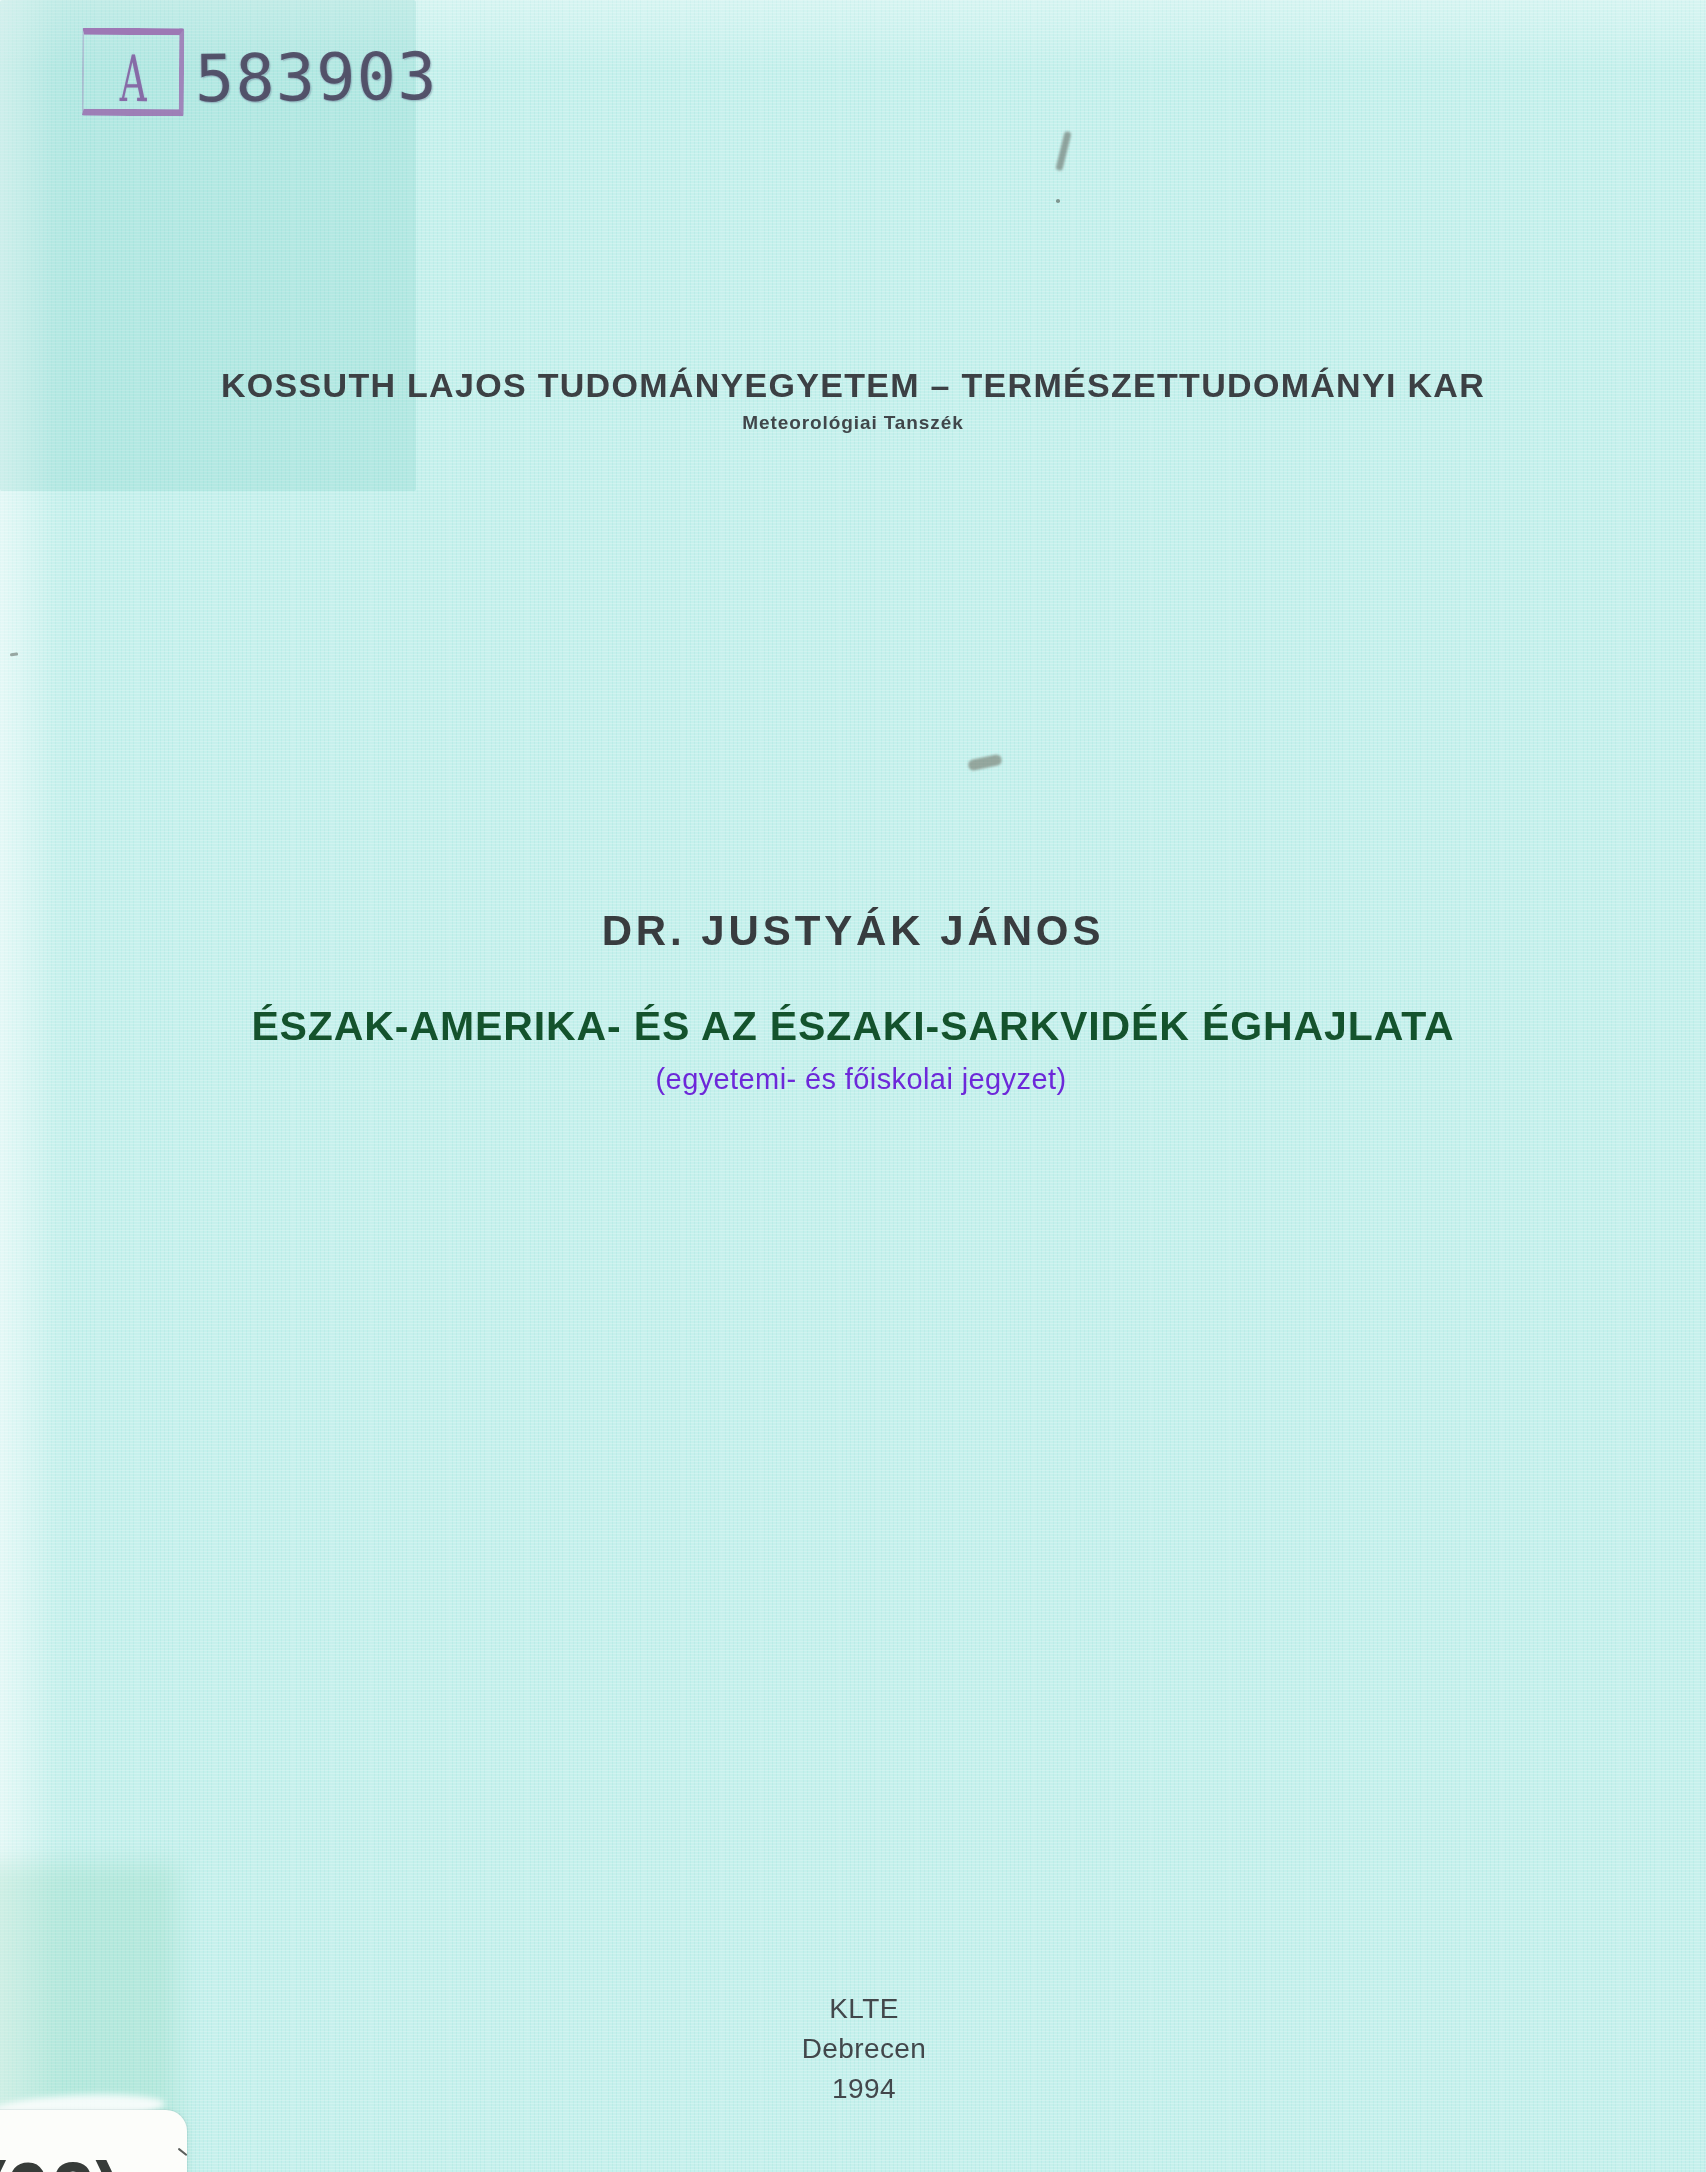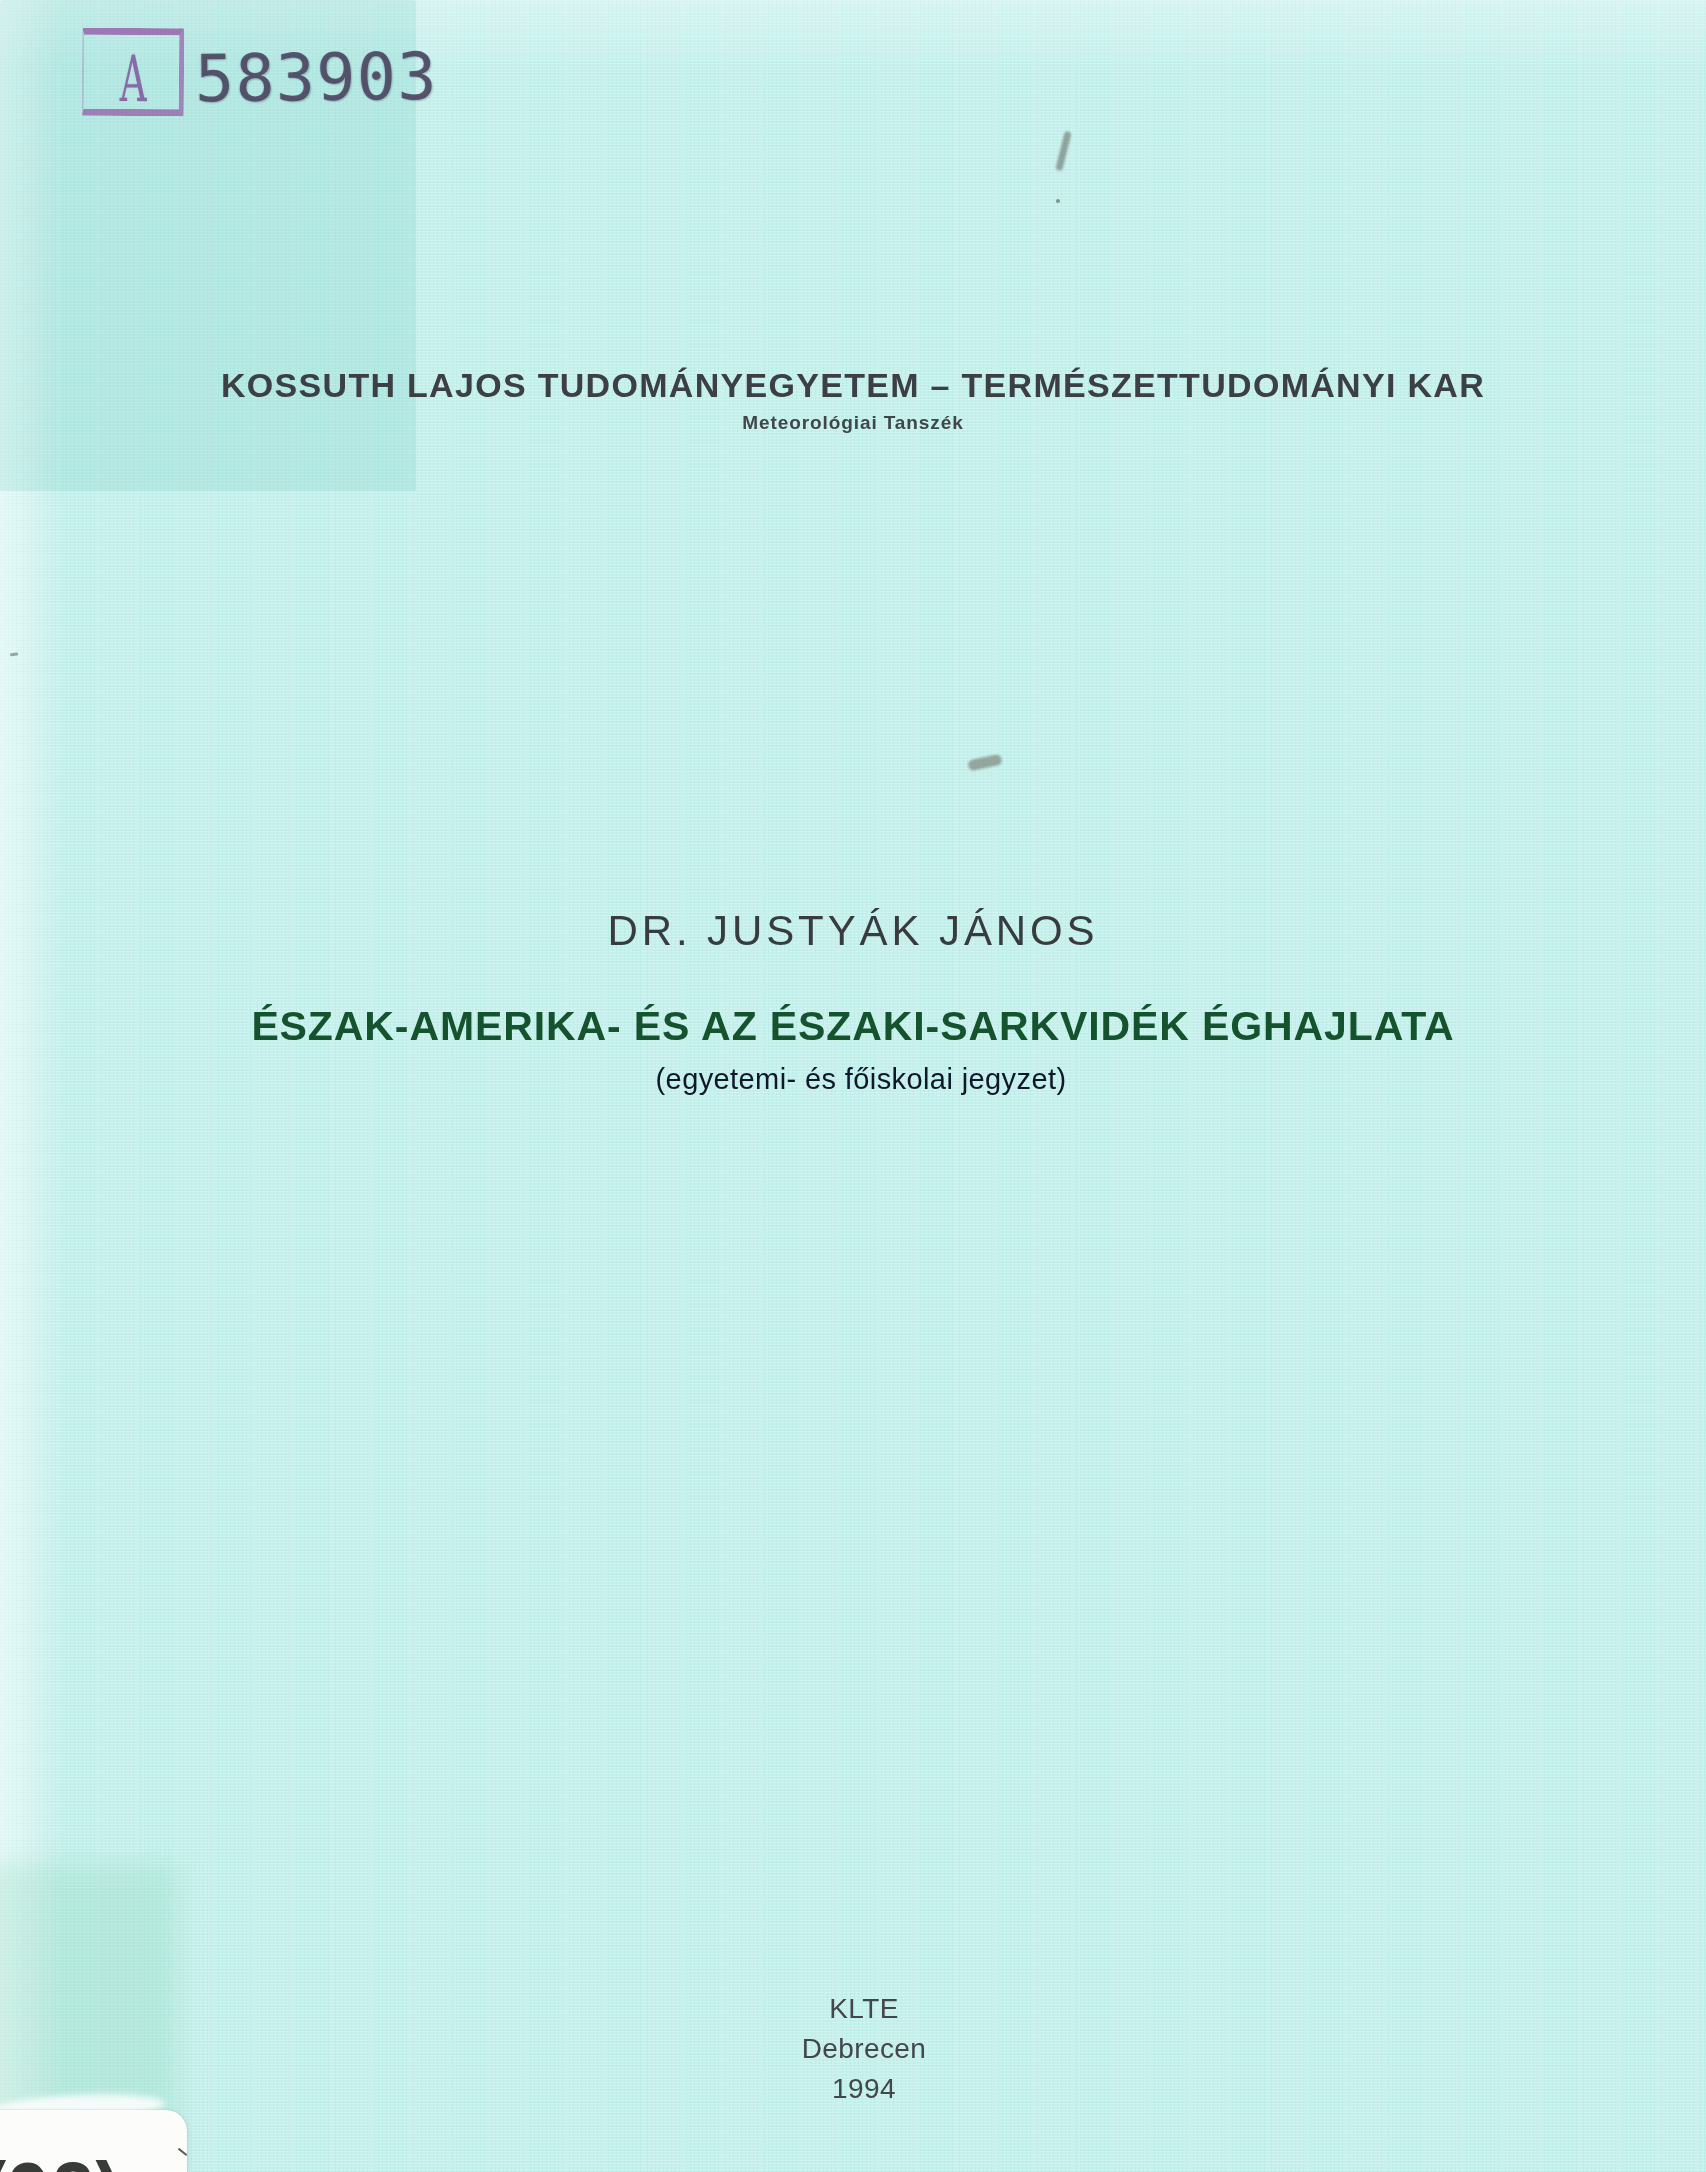--- a/index.html
+++ b/index.html
@@ -121,37 +121,37 @@
   .header-line2 {
     top: 412px;
     font-size: 19px;
     font-weight: bold;
     letter-spacing: 0.9px;
     color: #41464a;
   }
   .author-name {
     top: 907px;
     font-size: 42px;
-    font-weight: normal;
+    font-weight: bold;
     letter-spacing: 3.9px;
     color: #383c3f;
   }
   .book-title {
     top: 1003px;
     font-size: 41px;
     font-weight: bold;
     letter-spacing: 0.9px;
     color: #14532d;
   }
   .book-subtitle {
     top: 1063px;
     font-size: 29px;
     font-weight: normal;
     letter-spacing: 0.4px;
-    color: #0f172a;
+    color: #6d28d9;
     padding-left: 16px;
   }
   .imprint {
     position: absolute;
     left: 0; right: 0;
     top: 1989px;
     text-align: center;
     transform: translateX(11px);
     font-size: 28px;
     line-height: 40px;

